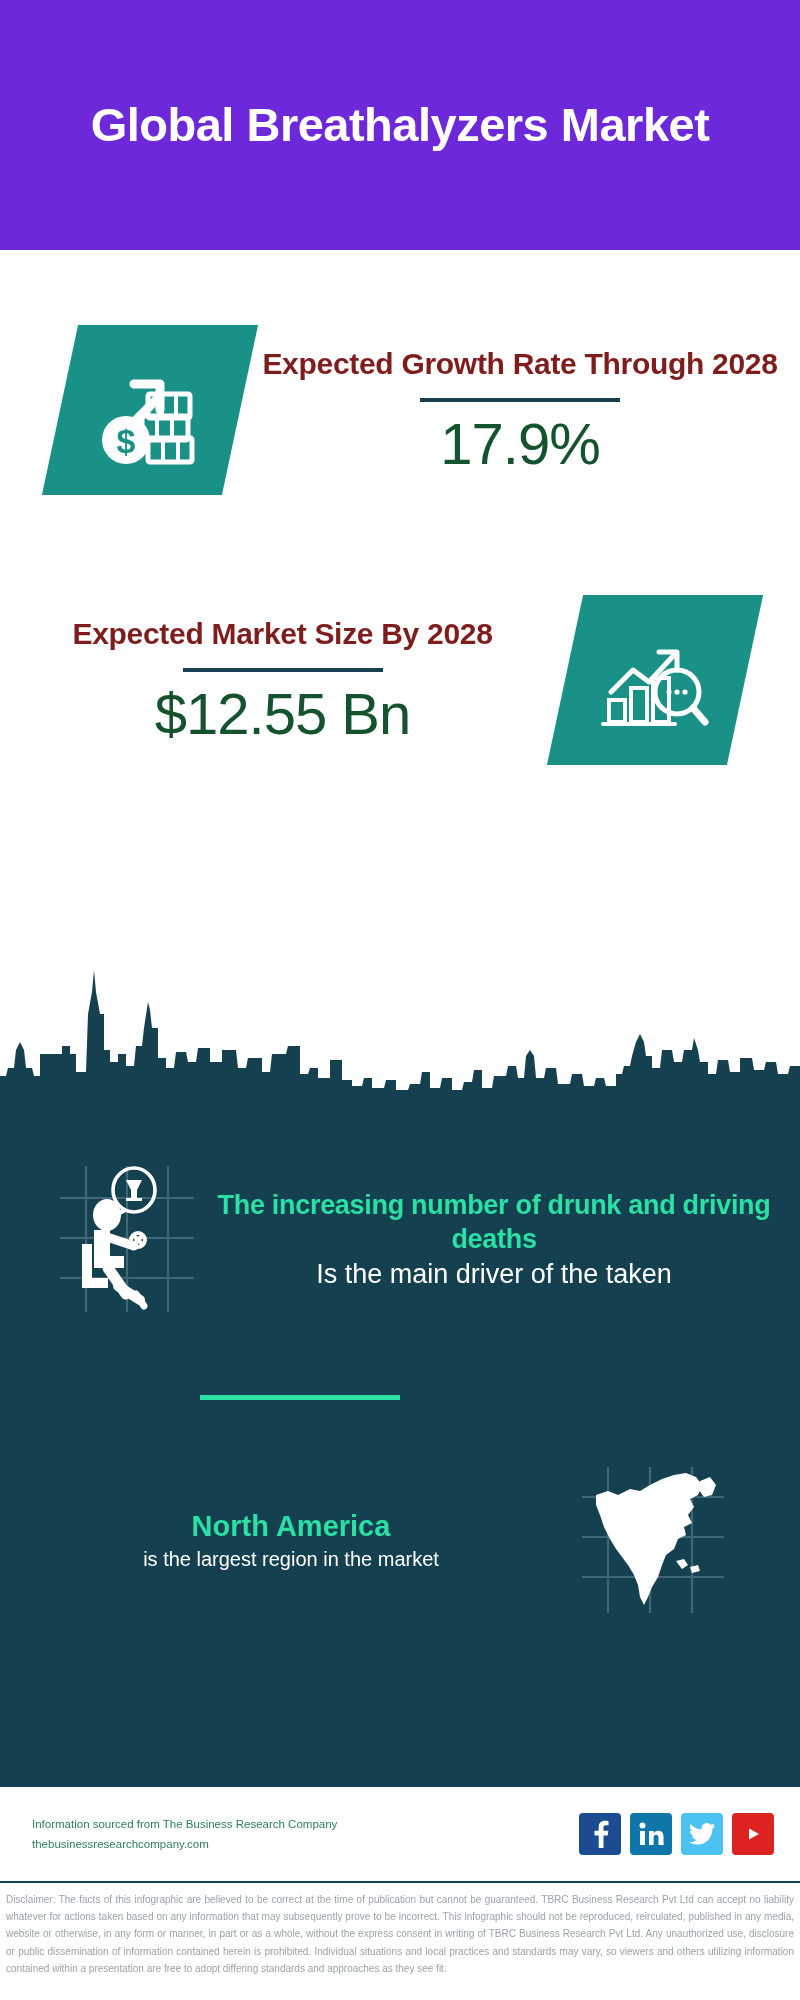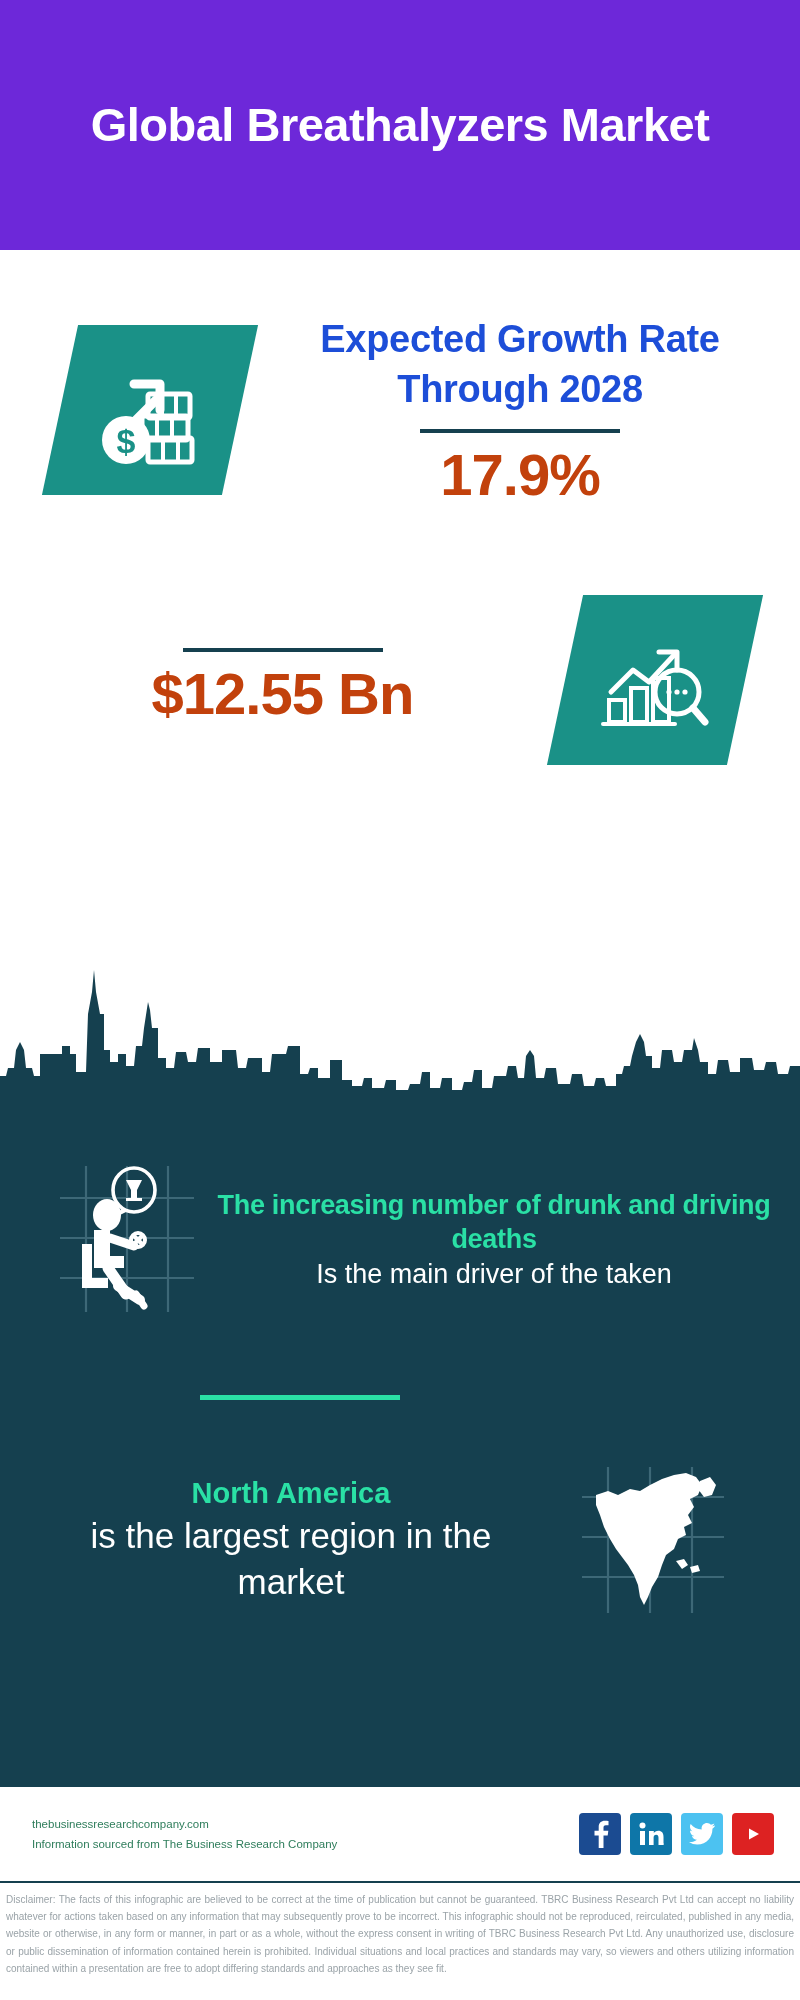--- a/index.html
+++ b/index.html
@@ -68,36 +68,36 @@
     flex: 0 0 auto;
   }
   .icon-tile > svg { transform: skewX(12deg); }
 
   .stat-text {
     flex: 1 1 auto;
     text-align: center;
     padding: 0 8px;
   }
   .stat-label {
-    color: #1d4ed8;
-    font-size: 38px;
+    color: #7f1d1d;
+    font-size: 30px;
     font-weight: 700;
     line-height: 1.33;
     letter-spacing: -0.3px;
   }
   .stat-rule {
     width: 200px;
     height: 4px;
     background: #15404f;
     margin: 14px auto 10px auto;
   }
   .stat-value {
-    color: #c2410c;
+    color: #14532d;
     font-size: 58px;
-    font-weight: 700;
+    font-weight: 400;
     line-height: 1.1;
     letter-spacing: -1px;
   }
 
   .spacer-left  { width: 60px; flex: 0 0 auto; }
   .spacer-right { width: 55px; flex: 0 0 auto; }
 
   
   .dark-section {
     position: absolute;
@@ -179,21 +179,21 @@
     padding-right: 6px;
   }
   .region-highlight {
     color: #2ae0a5;
     font-size: 29px;
     font-weight: 700;
     line-height: 1.3;
   }
   .region-sub {
     color: #ffffff;
-    font-size: 35px;
+    font-size: 20px;
     font-weight: 400;
     line-height: 1.32;
   }
   .map-icon {
     width: 150px;
     height: 150px;
     flex: 0 0 auto;
     margin-right: 72px;
   }
 
@@ -285,20 +285,21 @@
       </div>
       <div class="stat-text">
         <div class="stat-label">Expected Growth Rate Through 2028</div>
         <div class="stat-rule"></div>
         <div class="stat-value">17.9%</div>
       </div>
     </div>
 
     <div class="stat-row stat-row-2">
       <div class="stat-text">
+        <div class="stat-label">Expected Market Size By 2028</div>
         <div class="stat-rule"></div>
         <div class="stat-value">$12.55 Bn</div>
       </div>
       <div class="icon-tile">
         <svg width="116" height="108" viewBox="0 0 116 108" fill="none">
 
           <path d="M14 66 L36 44 L52 56 L78 28" stroke="#fff" stroke-width="5" fill="none" stroke-linecap="round" stroke-linejoin="round"></path>
           <path d="M62 26 L80 26 L80 44" stroke="#fff" stroke-width="5" fill="none" stroke-linecap="round" stroke-linejoin="round"></path>
 
           <rect x="12" y="74" width="16" height="22" stroke="#fff" stroke-width="4" fill="none"></rect>
@@ -375,22 +376,22 @@
         <line x1="30" y1="2" x2="30" y2="148"></line>
         <line x1="72" y1="2" x2="72" y2="148"></line>
         <line x1="114" y1="2" x2="114" y2="148"></line>
       </g>
       <path fill="#ffffff" d="M18 30 L30 26 L40 30 L52 24 L62 26 L72 20 L84 14 L96 10 L108 8 L118 12 L124 20 L120 30 L112 34 L116 42 L110 50 L114 58 L106 62 L108 70 L100 74 L96 84 L88 90 L84 100 L80 112 L74 122 L70 132 L66 140 L62 132 L60 120 L56 110 L50 100 L44 92 L38 84 L32 74 L26 62 L22 50 L18 40 Z M122 16 L132 12 L138 20 L134 30 L126 32 L120 24 Z M98 96 L106 94 L110 100 L104 104 Z M112 102 L120 100 L122 106 L114 108 Z"></path>
     </svg>
   </div>
 
   <div class="footer">
     <div class="footer-source">
+      <div>Information sourced from The Business Research Company</div>
       <div>thebusinessresearchcompany.com</div>
-      <div>Information sourced from The Business Research Company</div>
     </div>
     <div class="social-row">
       <div class="social s-fb">
         <svg width="22" height="28" viewBox="0 0 22 28">
             <path fill="#fff" d="M14.5 28V15.6h4.2l.6-4.9h-4.8V7.6c0-1.4.4-2.4 2.4-2.4h2.6V.9C19 .8 17.5.7 15.8.7c-3.6 0-6.1 2.2-6.1 6.3v3.7H5.5v4.9h4.2V28z"></path>
           </svg>
       </div>
       <div class="social s-li">
         <svg width="26" height="26" viewBox="0 0 26 26">
           <rect x="2" y="10" width="5" height="14" fill="#fff"></rect>

